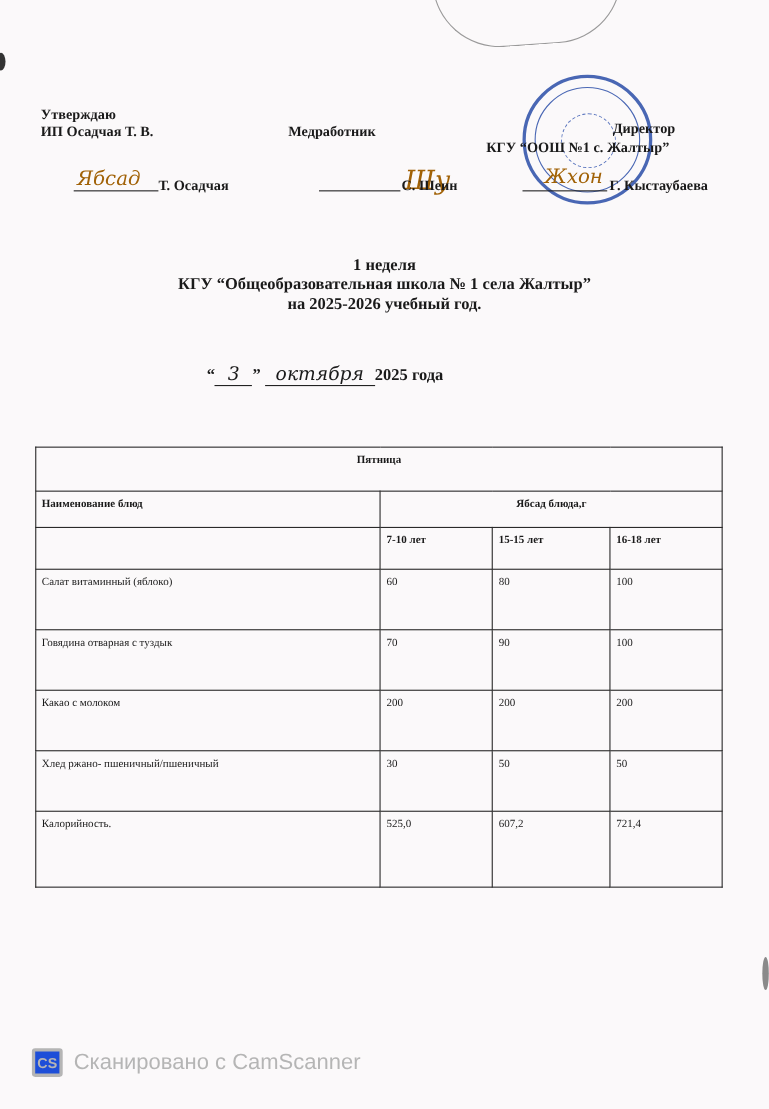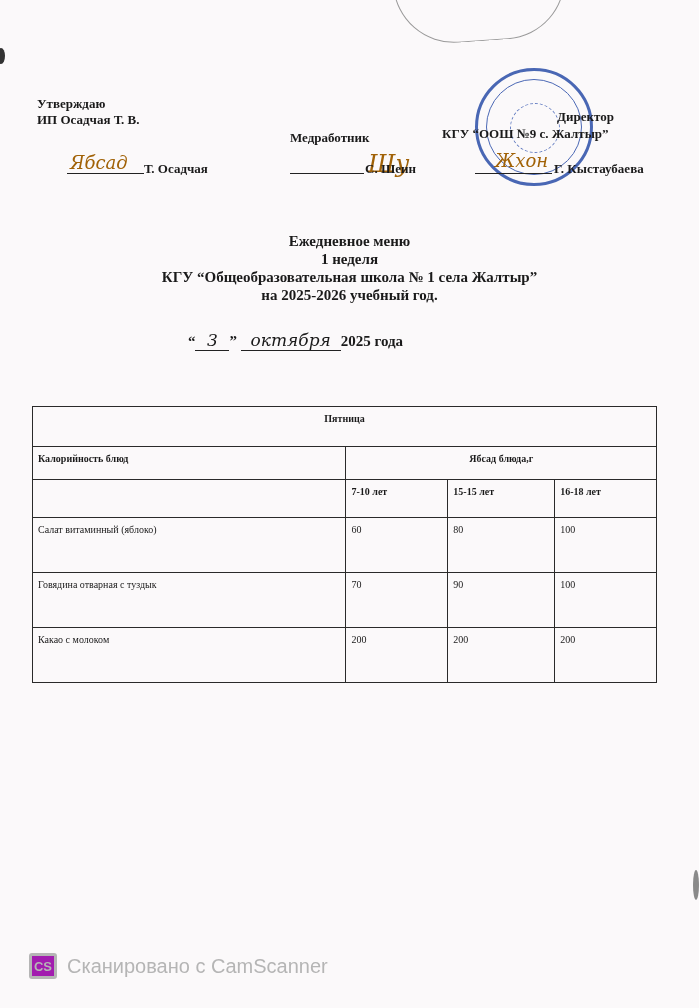--- a/index.html
+++ b/index.html
@@ -44,49 +44,48 @@
   }
   table.menu td { border:1.5px solid #2a2a2a; vertical-align:top; padding:6px 5px; }
   .row-title td { height:27px; text-align:center; font-weight:bold; vertical-align:middle; padding:8px 5px; }
   .row-head td { height:20px; font-weight:bold; }
   .row-age td { height:25px; font-weight:bold; }
   .row-data td { height:42px; }
   .cs-footer { position:absolute; left:29px; top:953px; display:flex; align-items:center;
     font-family:"Liberation Sans", sans-serif; color:#b5b5b5; font-size:20px; }
   .cs-logo { width:28px; height:26px; border:3px solid #b5b5b5; border-radius:3px;
     box-sizing:border-box; display:flex; align-items:center; justify-content:center;
-    font-weight:bold; font-size:13px; color:#b5b5b5; margin-right:10px; background:#a21caf; }
+    font-weight:bold; font-size:13px; color:#b5b5b5; margin-right:10px; background:#1d4ed8; }
 </style>
 </head>
 <body>
 
 <div class="staple"></div>
 <div class="edge-mark" style="left:-3px;top:48px;"></div>
 <div class="edge-mark" style="left:693px;top:870px;width:6px;height:30px;background:#8a8a8a;"></div>
 
 <div class="abs hdr" style="left:37px;top:96px;">Утверждаю</div>
 <div class="abs hdr" style="left:37px;top:112px;text-align:center;">ИП Осадчая Т. В.</div>
 <div class="sig-line" style="left:67px;top:173px;width:77px;"></div>
 <div class="sig-scrawl" style="left:70px;top:152px;font-size:18px;">Ябсад</div>
 <div class="abs hdr" style="left:144px;top:161px;">Т. Осадчая</div>
 
-<div class="abs hdr" style="left:262px;top:130px;margin-left:28px;">Медработник</div>
+<div class="abs hdr" style="left:262px;top:112px;">Медработник</div>
 <div class="sig-line" style="left:290px;top:173px;width:74px;"></div>
 <div class="sig-scrawl" style="left:323px;top:150px;font-size:24px;margin-left:45px;">Шу</div>
 <div class="abs hdr" style="left:365px;top:161px;">С. Шеин</div>
 
 <div class="stamp"></div>
 <div class="abs hdr" style="left:557px;top:109px;">Директор</div>
-<div class="abs hdr" style="left:442px;top:126px;">КГУ “ООШ №9 с. Жалтыр”</div>
+<div class="abs hdr" style="left:442px;top:126px;">КГУ “ООШ №1 с. Жалтыр”</div>
 <div class="sig-line" style="left:475px;top:173px;width:77px;"></div>
 <div class="sig-scrawl" style="left:495px;top:150px;font-size:18px;">Жхон</div>
 <div class="abs hdr" style="left:554px;top:161px;">Г. Кыстаубаева</div>
 
 <div class="title-block">
-  <div>Ежедневное меню</div>
   <div>1 неделя</div>
   <div>КГУ “Общеобразовательная школа № 1 села Жалтыр”</div>
   <div>на 2025-2026 учебный год.</div>
 </div>
 
 <div class="date-line">
   <span>“</span><span class="hand" style="width:26px;text-align:center;">3</span><span>”</span>
   <span class="hand" style="width:92px;text-align:center;">октября</span><span>2025 года</span>
 </div>
 
@@ -95,21 +94,21 @@
     <col style="width:314px">
       <col style="width:102px">
       <col style="width:107px">
       <col style="width:102px">
   </colgroup>
   <tbody>
       <tr class="row-title">
     <td colspan="4">Пятница</td>
   </tr>
   <tr class="row-head">
-    <td>Калорийность блюд</td>
+    <td>Наименование блюд</td>
     <td colspan="3" style="text-align:center;">Ябсад блюда,г</td>
   </tr>
   <tr class="row-age">
     <td></td>
     <td>7-10 лет</td>
     <td>15-15 лет</td>
     <td>16-18 лет</td>
   </tr>
   <tr class="row-data">
     <td>Салат витаминный (яблоко)</td>
@@ -122,19 +121,31 @@
     <td>70</td>
     <td>90</td>
     <td>100</td>
   </tr>
   <tr class="row-data">
     <td>Какао с молоком</td>
     <td>200</td>
     <td>200</td>
     <td>200</td>
   </tr>
+  <tr class="row-data">
+    <td>Хлед ржано- пшеничный/пшеничный</td>
+    <td>30</td>
+    <td>50</td>
+    <td>50</td>
+  </tr>
+  <tr class="row-data">
+    <td style="height:56px;">Калорийность.</td>
+    <td>525,0</td>
+    <td>607,2</td>
+    <td>721,4</td>
+  </tr>
 </tbody>
   </table>
 
 <div class="cs-footer">
   <div class="cs-logo">CS</div>
   <span>Сканировано с CamScanner</span>
 </div>
 
 </body></html>

